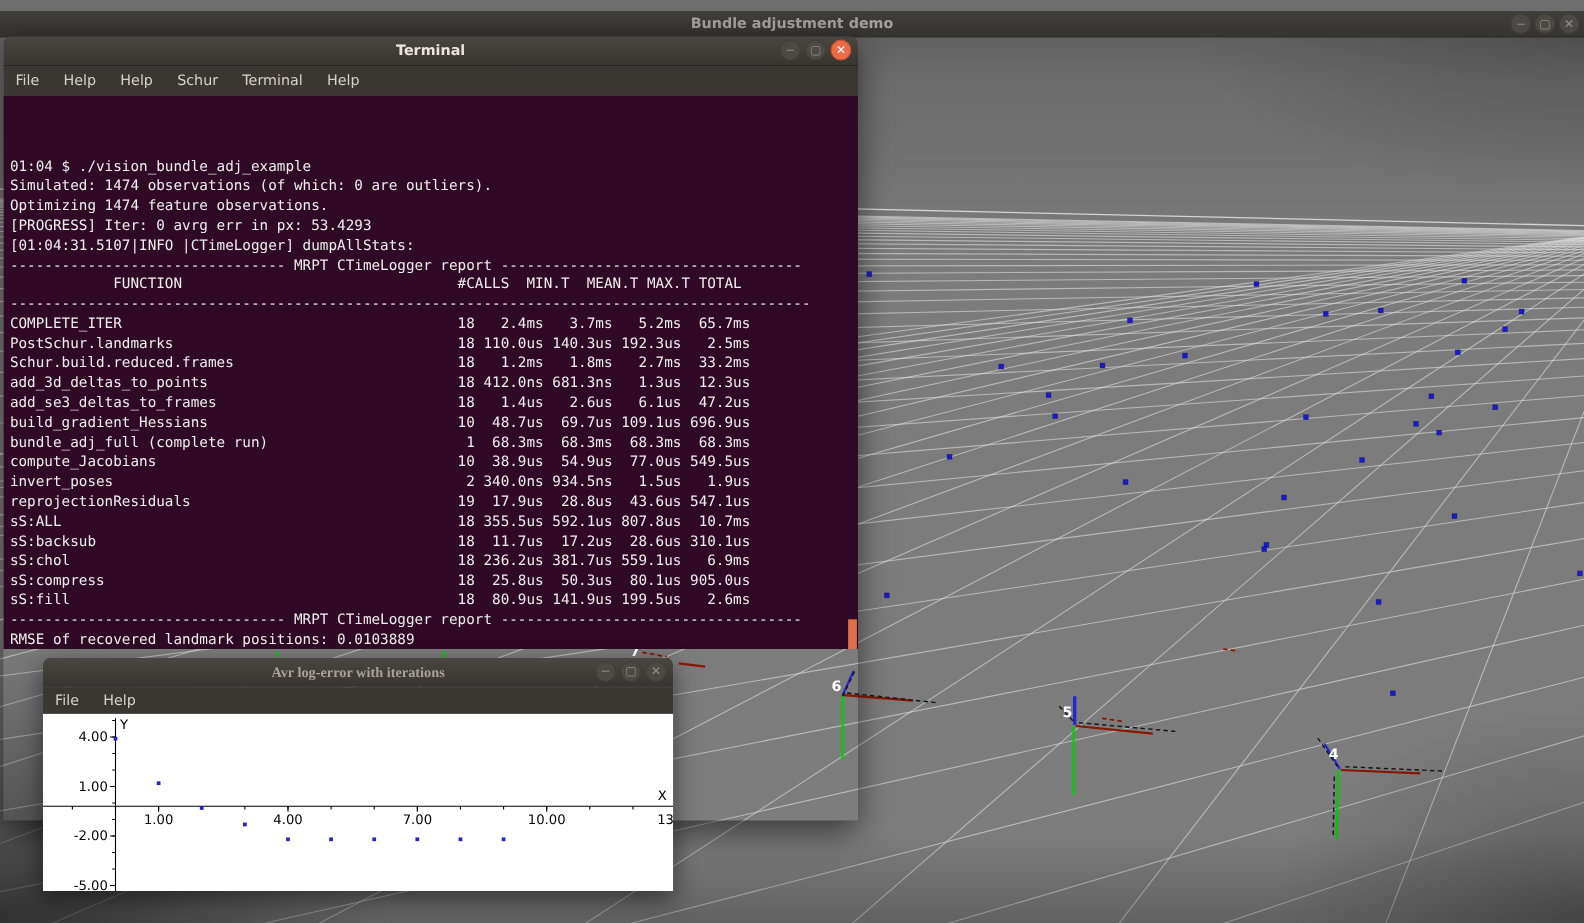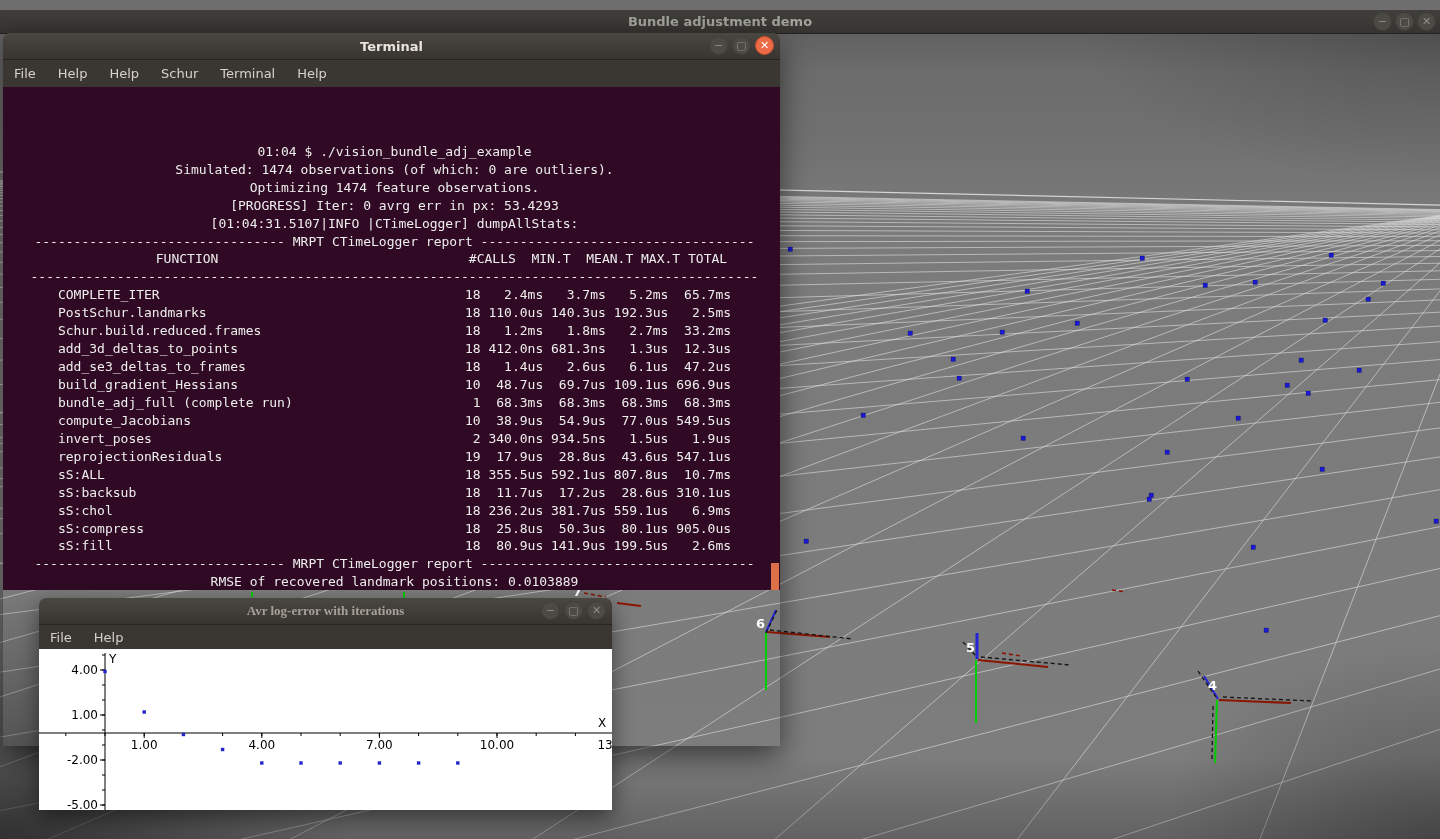--- a/index.html
+++ b/index.html
@@ -37,21 +37,21 @@
   .menubar{display:flex;align-items:center;gap:0;background:#3a3733;color:#d6d2c9;font-size:13px;}
   .menubar .mitem{padding:5px 11px;cursor:default;}
 
   
   .terminal{left:3px;top:33px;width:777px;height:713px;box-shadow:0 10px 30px rgba(0,0,0,.55);}
   .terminal .titlebar .wtitle{color:#e8e4db;}
   .terminal .menubar{height:27px;}
   .term-body{position:relative;width:100%;height:503px;background:#300a24;
     font-family:"DejaVu Sans Mono","Liberation Mono",monospace;font-size:13px;line-height:17.95px;
     color:#eeeeec;padding:2px 0 0 6px;white-space:pre;overflow:hidden;}
-  .term-line{height:17.95px;text-align:center;}
+  .term-line{height:17.95px;}
   .term-scrollbar{position:absolute;right:1px;bottom:0;width:8px;height:27px;background:#dd7048;}
 
   
   .plotwin{left:39px;top:598px;width:573px;height:212px;box-shadow:0 8px 22px rgba(0,0,0,.5);}
   .plotwin .titlebar .wtitle{color:#a6a29a;font-family:Liberation Serif, serif;}
   .plotwin .menubar{height:24px;}
   .plot-area{width:100%;height:161px;background:#ffffff;position:relative;}
   .plot-area svg{display:block;}
 </style>
 </head>

